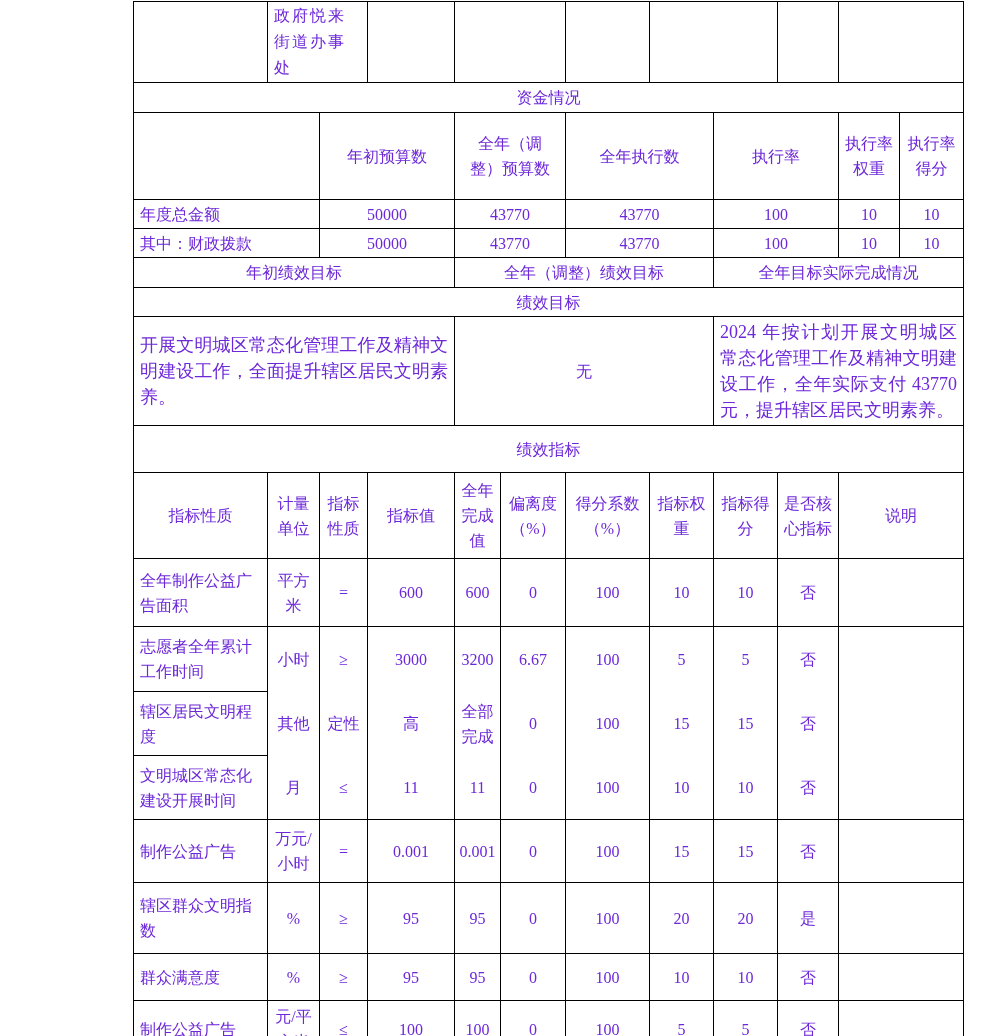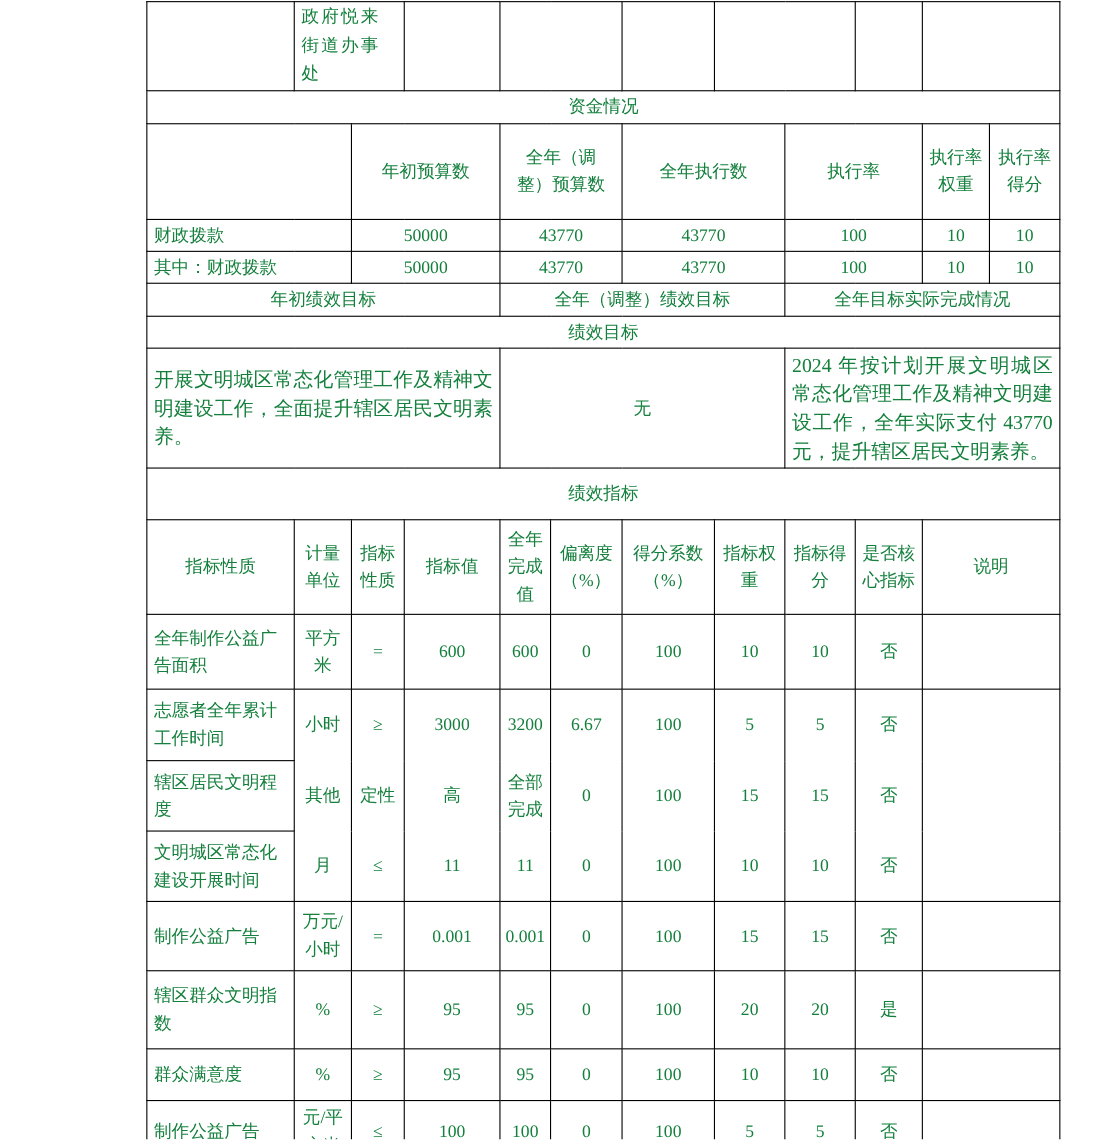--- a/index.html
+++ b/index.html
@@ -1,18 +1,18 @@
 <!DOCTYPE html>
 <html><head>
 <meta charset="utf-8">
 <style>
   html,body { margin:0; padding:0; background:#ffffff; }
   .page {
     position:relative; width:1000px; height:1036px; background:#ffffff;
-    font-family:"Liberation Serif","DejaVu Serif",serif; color:#15803d;
+    font-family:"Liberation Serif","DejaVu Serif",serif; color:#6d28d9;
     overflow:hidden;
   }
   table.doc {
     position:absolute; left:133px; top:1px; width:830px;
     border-collapse:collapse; table-layout:fixed;
   }
   td {
     border:1px solid #000;
     text-align:center; vertical-align:middle;
     font-size:16px; line-height:25px;
@@ -67,21 +67,21 @@
         <td colspan="2"></td>
         <td colspan="2">年初预算数</td>
         <td colspan="2" class="padx">全年（调整）预算数</td>
         <td colspan="2">全年执行数</td>
         <td colspan="2">执行率</td>
         <td>执行率权重</td>
         <td>执行率得分</td>
       </tr>
 
       <tr style="height:29px">
-        <td colspan="2" class="l">财政拨款</td>
+        <td colspan="2" class="l">年度总金额</td>
         <td colspan="2">50000</td>
         <td colspan="2">43770</td>
         <td colspan="2">43770</td>
         <td colspan="2">100</td>
         <td>10</td>
         <td>10</td>
       </tr>
 
       <tr style="height:29px">
         <td colspan="2" class="l">其中：财政拨款</td>

